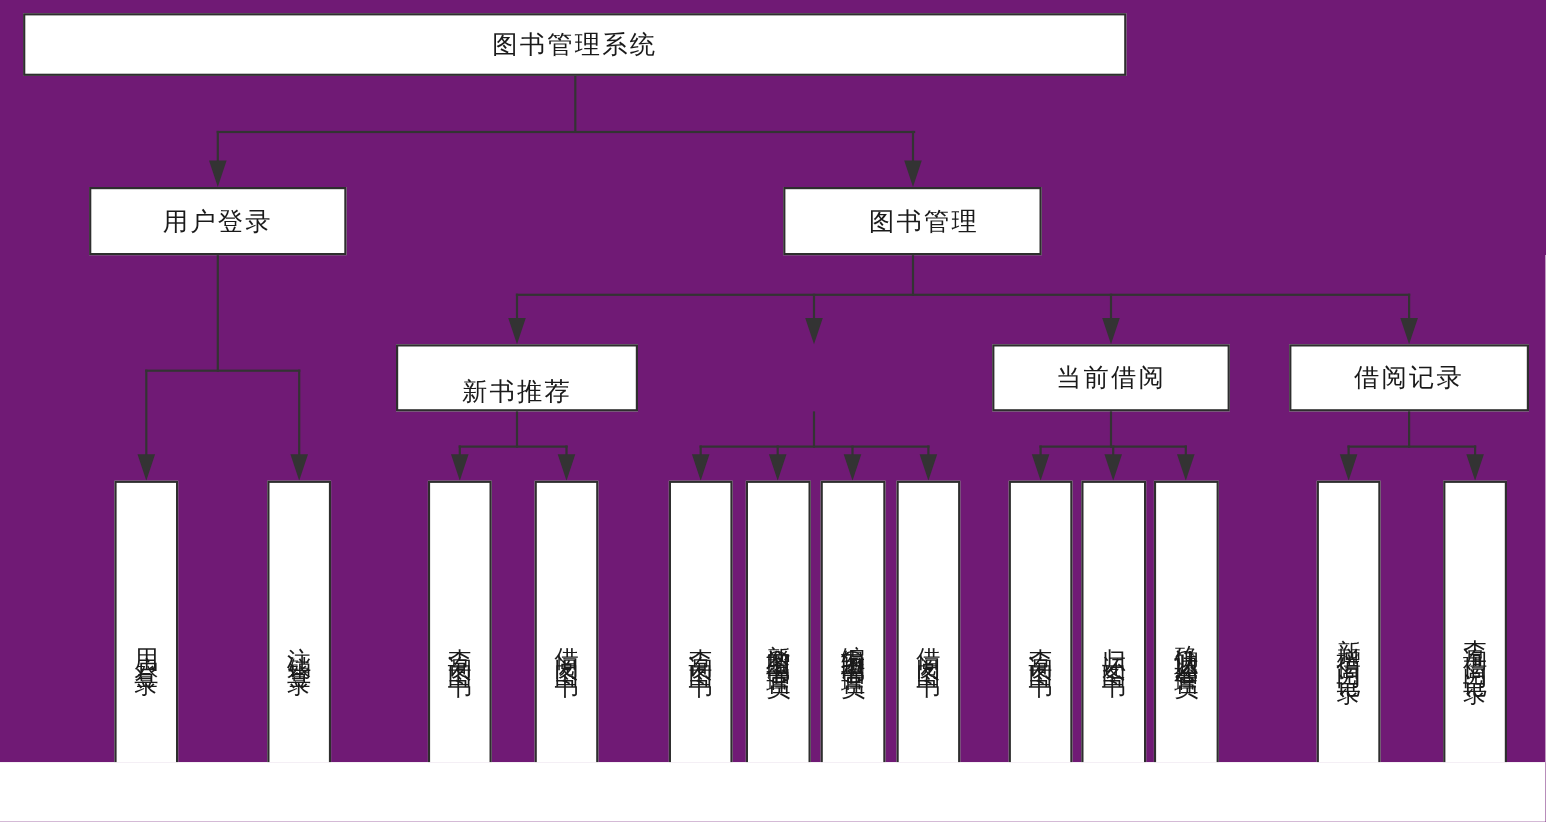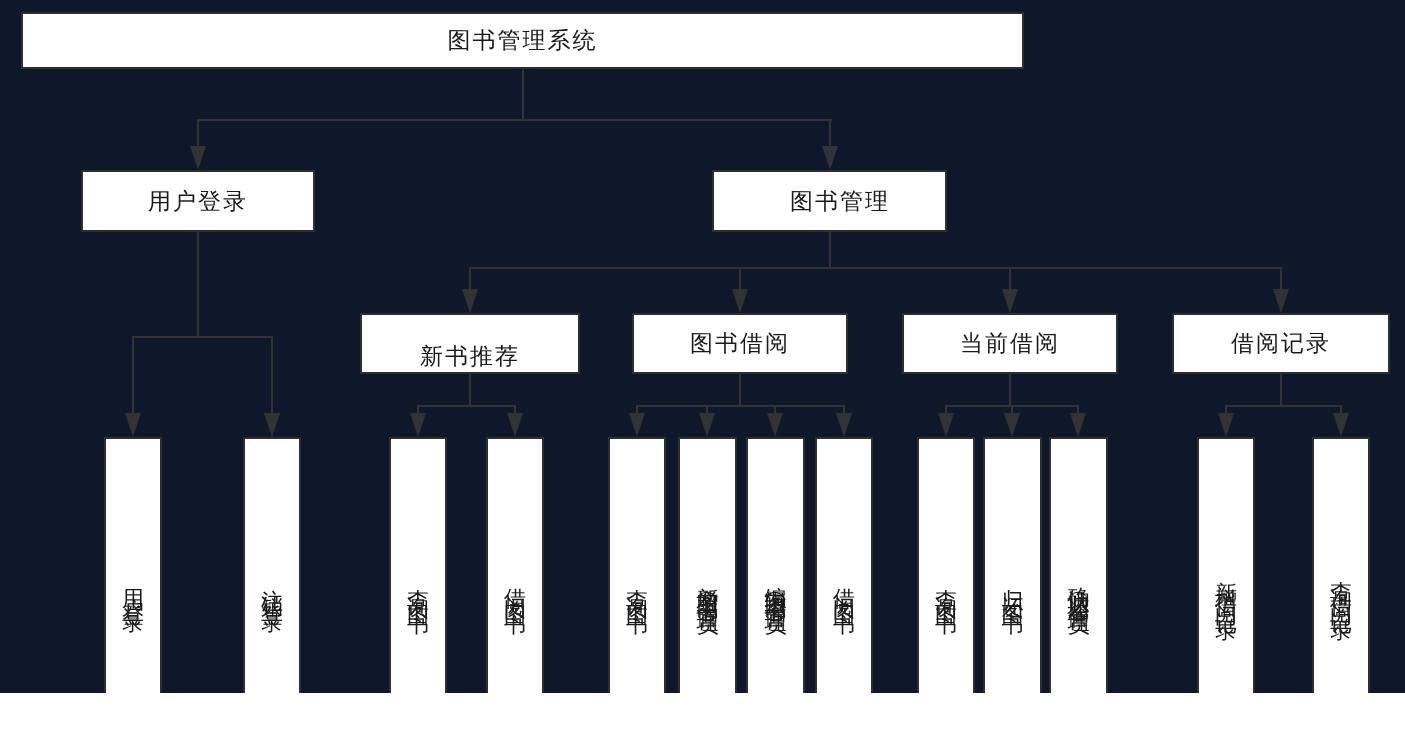--- a/index.html
+++ b/index.html
@@ -1,17 +1,17 @@
 <!DOCTYPE html>
 <html><head>
 <meta charset="utf-8">
 <style>
   html,body{margin:0;padding:0;background:#ffffff;}
   #canvas{
-    position:relative;width:1405px;height:693px;background:#0f172a;overflow:hidden;
+    position:relative;width:1405px;height:693px;background:#701a75;overflow:hidden;
     font-family:"Liberation Sans","DejaVu Sans",sans-serif;color:#1a1a1a;
   }
   .box{
     position:absolute;background:#ffffff;border:2px solid #2e2e2e;
     display:flex;align-items:center;justify-content:center;box-sizing:border-box;
     font-size:23px;letter-spacing:2px;color:#1a1a1a;
   }
   .vbox{
     position:absolute;background:#ffffff;border:2px solid #2e2e2e;
     display:flex;align-items:center;justify-content:center;box-sizing:border-box;
@@ -70,23 +70,20 @@
   <div class="tri" style="left:462px;top:289px;"></div>
   <div class="vl" style="left:739px;top:267px;height:25px;"></div>
   <div class="tri" style="left:732px;top:289px;"></div>
   <div class="vl" style="left:1009px;top:267px;height:25px;"></div>
   <div class="tri" style="left:1002px;top:289px;"></div>
   <div class="vl" style="left:1280px;top:267px;height:25px;"></div>
   <div class="tri" style="left:1273px;top:289px;"></div>
 
   <div class="box" style="left:360px;top:313px;width:220px;height:61px;align-items:flex-end;">
     <span>新书推荐</span>
-  </div>
-  <div class="box" style="left:632px;top:313px;width:216px;height:61px;">
-    <span>图书借阅</span>
   </div>
   <div class="box" style="left:902px;top:313px;width:216px;height:61px;">
     <span>当前借阅</span>
   </div>
   <div class="box" style="left:1172px;top:313px;width:218px;height:61px;">
     <span>借阅记录</span>
   </div>
 
   <div class="vl" style="left:469px;top:374px;height:33px;"></div>
   <div class="hl" style="left:417px;top:405px;width:99px;"></div>

